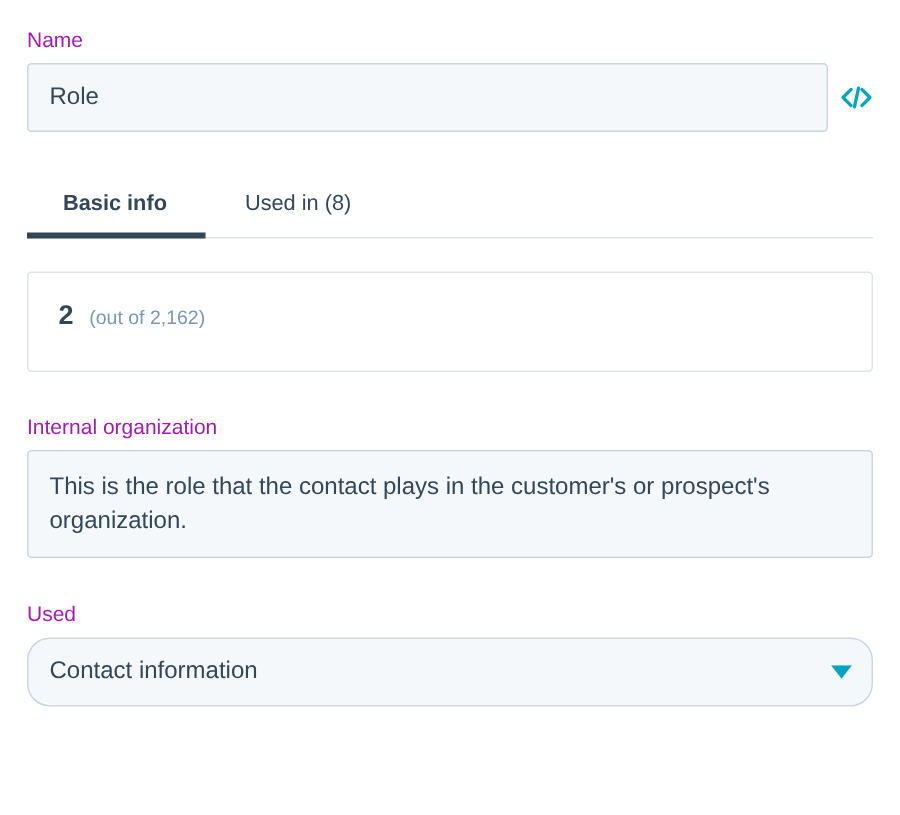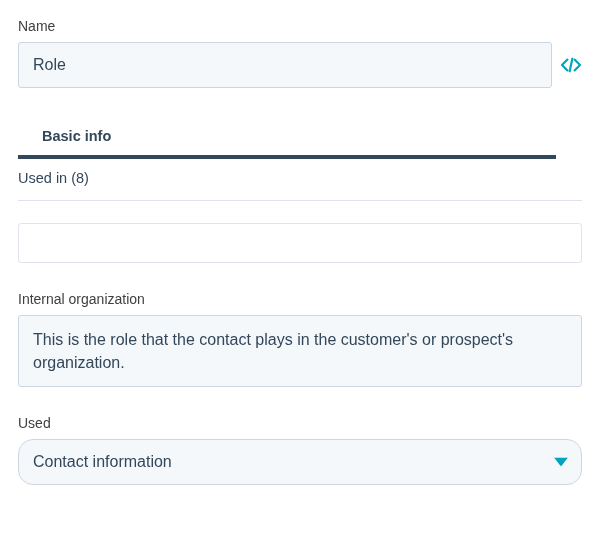--- a/index.html
+++ b/index.html
@@ -6,21 +6,21 @@
   body {
     margin: 0;
     padding: 18px;
     font-family: -apple-system, BlinkMacSystemFont, "Segoe UI", Helvetica, Arial, sans-serif;
     color: #33475b;
     background: #fff;
     width: 600px;
   }
   .field-label {
     font-size: 14px;
-    color: #404040;
+    color: #a21caf;
     margin-bottom: 8px;
     display: block;
   }
   .name-row {
     display: flex;
     align-items: center;
     gap: 8px;
     margin-bottom: 28px;
   }
   .text-input {
@@ -33,21 +33,20 @@
     font-size: 16px;
     color: #33475b;
     font-family: inherit;
   }
   .code-icon svg { display: block; }
 
   .tabs {
     display: flex;
     border-bottom: 1px solid #dfe3eb;
     margin: 8px 0 22px 0;
-    flex-direction: column;
   }
   .tab {
     padding: 12px 0 14px 0;
     margin-right: 52px;
     font-size: 14.5px;
     color: #33475b;
     cursor: pointer;
     position: relative;
   }
   .tab:first-child { margin-left: 24px; }
@@ -147,20 +146,24 @@
 </div>
 
 
 <div class="tabs">
   <div class="tab active">Basic info</div>
   <div class="tab">Used in (8)</div>
 </div>
 
 
 <div class="stat-card">
+  <div class="stat-top">
+    <span class="stat-count">2</span>
+    <span class="stat-total">(out of 2,162)</span>
+  </div>
 </div>
 
 
 <label class="field-label">Internal organization</label>
 <textarea class="textarea" style="">This is the role that the contact plays in the customer's or prospect's organization.</textarea>
 
 
 <label class="field-label">Used</label>
 <div class="select-wrap">
   <div class="select-box">

